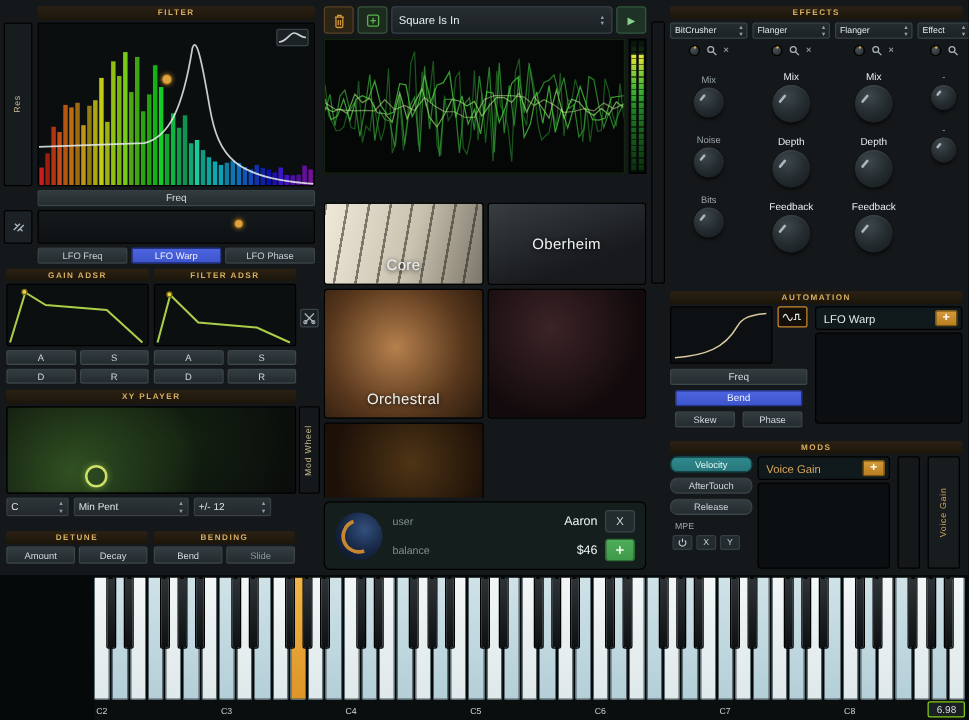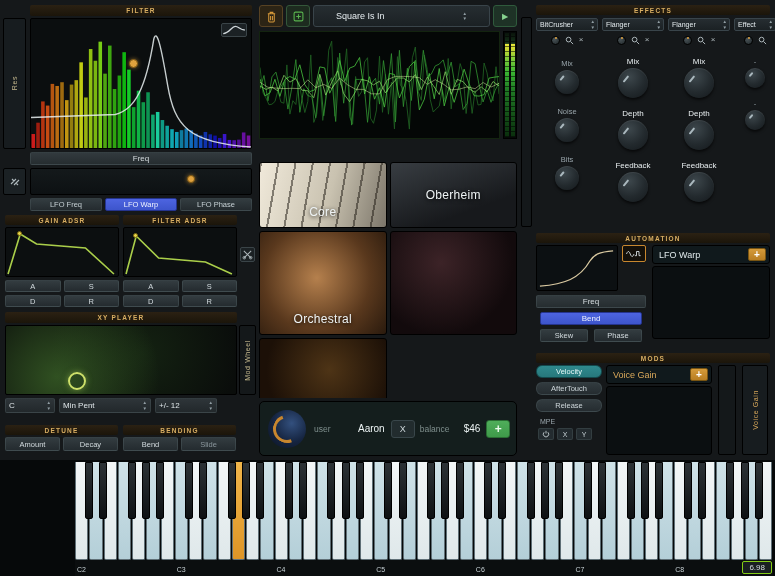--- a/index.html
+++ b/index.html
@@ -78,21 +78,21 @@
   #wheel1{left:17px}#wheel2{left:38px}
   #kb-arrow{position:absolute;left:59px;top:499px;font-size:14px;color:#5f6f76}
 
   
   #center-panel{position:absolute;left:259px;top:5px;width:258px;height:452px}
   #top-bar{position:absolute;left:0;top:0;width:258px;height:22px;display:flex;gap:3px}
   .icon-btn{width:24px;height:22px;background:#20262a;border:1px solid #39444a;border-radius:3px;display:flex;align-items:center;justify-content:center;flex:0 0 auto}
   .icon-btn.flat{height:17px;width:19px}
   #trash-btn{background:#2c2415;border-color:#574223}
   #import-btn{background:#1d2b1f;border-color:#34573a}
-  #preset-field{flex:1;background:linear-gradient(#262d31,#1b2124);border:1px solid #39444a;border-radius:3px;display:flex;align-items:center;justify-content:space-between;padding:0 22px;font-size:9px;color:#e6edf0}
+  #preset-field{flex:1;background:linear-gradient(#262d31,#1b2124);border:1px solid #39444a;border-radius:3px;display:flex;align-items:center;justify-content:space-between;padding:0 5px;font-size:9px;color:#e6edf0}
   #next-btn{background:#1e3226;border-color:#2f5a3c;color:#86d28e;font-size:8px}
   #wave-area{position:absolute;left:0;top:26px;width:241px;height:108px;background:#040706;border:1px solid #13240f;overflow:hidden}
   #wave-area svg{width:100%;height:100%}
   #meter{position:absolute;left:244px;top:26px;width:14px;height:108px;background:#050807;border:1px solid #000;display:flex;gap:2px;padding:1px}
   .meter-bar{flex:1;position:relative;background:linear-gradient(to top,#0a2e0d,#1f7a24 45%,#39b431 62%,#7ecb38 75%,#c7d832 84%,#e8e83a 89%,#15321a 90%,#0a140b)}
   .meter-bar::after{content:'';position:absolute;inset:0;background:repeating-linear-gradient(to top,rgba(0,0,0,.55) 0 1px,rgba(0,0,0,0) 1px 5px)}
   #search-row{position:absolute;left:0;top:137px;width:258px;height:17px;display:flex;gap:4px;align-items:center}
   #search-box{flex:0 0 162px;height:17px;display:flex;align-items:center;background:#0d1214;border:1px solid #2a3336;border-radius:3px;padding-right:4px}
   #search-box input{flex:1;background:transparent;border:none;outline:none;color:#cfd8dc;font-size:8.5px;padding:0 0 0 6px;font-family:inherit}
   #search-box input::placeholder{color:#9fb0b5}
@@ -108,21 +108,21 @@
   .tile-2{background:linear-gradient(105deg,#f0e9da,#c9c2b0 55%,#7c766a)}
   .tile-2::before{content:'';position:absolute;inset:0;background:repeating-linear-gradient(100deg,rgba(30,25,18,.5) 0 2px,rgba(0,0,0,0) 2px 17px)}
   .tile-3{background:radial-gradient(circle at 45% 45%,#b5804d,#59381d 60%,#2a1a0d)}
   .tile-4{background:radial-gradient(circle at 40% 30%,#3c2327,#120a0c 70%)}
   .tile-5{background:radial-gradient(circle at 55% 35%,#4e3416,#1c1007 70%)}
   .tile-label{position:relative;z-index:2;color:#eef3f4;font-size:12px;text-shadow:0 1px 4px rgba(0,0,0,.95);letter-spacing:.3px}
   .tile-label.bottom{align-self:flex-end;margin-bottom:8px}
   #user-panel{position:absolute;left:0;top:396px;width:258px;height:55px;background:#141e1d;border:1px solid #000;border-radius:5px;display:flex;align-items:center;gap:8px;padding:6px 8px}
   #avatar{width:38px;height:38px;border-radius:50%;background:radial-gradient(circle at 62% 35%,#33507e,#152440 55%,#0b1322);position:relative;flex:0 0 auto}
   #avatar::after{content:'';position:absolute;inset:5px;border-radius:50%;border:3px solid rgba(0,0,0,0);border-left-color:#c8862e;border-bottom-color:#c8862e;transform:rotate(25deg)}
-  #user-rows{flex:1;display:flex;gap:5px}
+  #user-rows{flex:1;display:flex;flex-direction:column;gap:5px}
   .u-row{display:flex;align-items:center;gap:6px}
   .u-label{color:#7f8f8d;font-size:8.5px;width:38px}
   .u-val{flex:1;text-align:right;color:#edf4f4;font-size:10px}
   .u-btn{width:24px;height:18px;border-radius:3px;font-size:9px;display:flex;align-items:center;justify-content:center;background:#222c2e;border:1px solid #39464a;color:#cdd6da}
   .u-btn.green{background:linear-gradient(#4fae5a,var(--green));border-color:#2a6e33;color:#ecfbed;font-size:12px;font-weight:bold}
 
   
   #right-panel{position:absolute;left:520px;top:5px;width:254px;height:455px}
   #fx-hdr{position:absolute;left:16px;top:0;width:234px;height:10px}
   #fx-strip{position:absolute;left:1px;top:12px;width:11px;height:210px;background:#14181a;border:1px solid #000;border-radius:2px}

